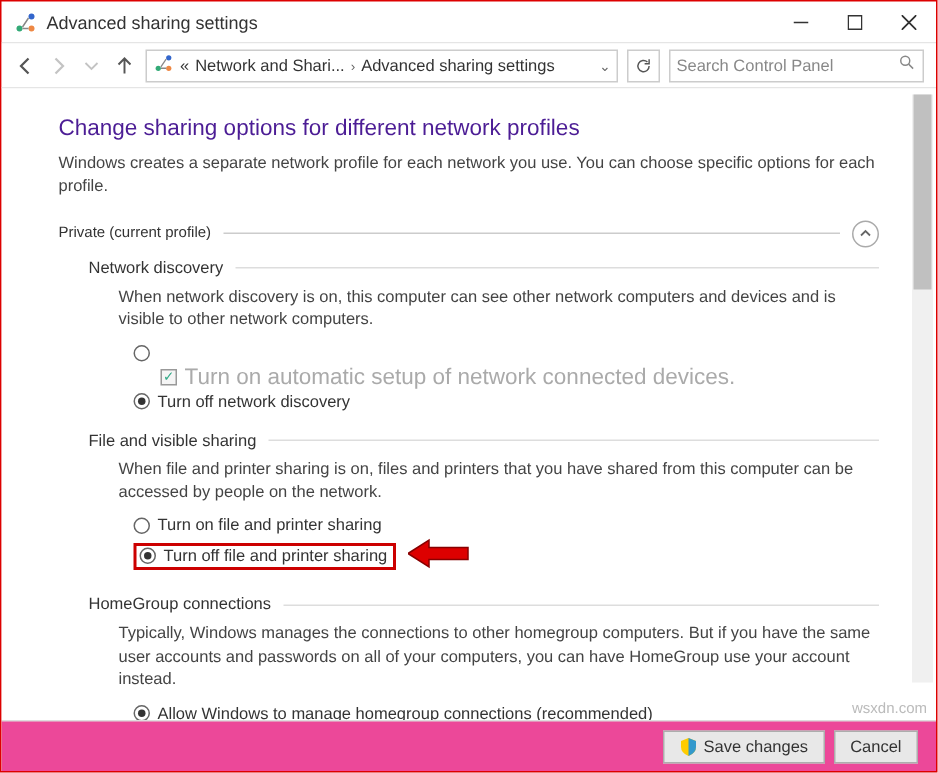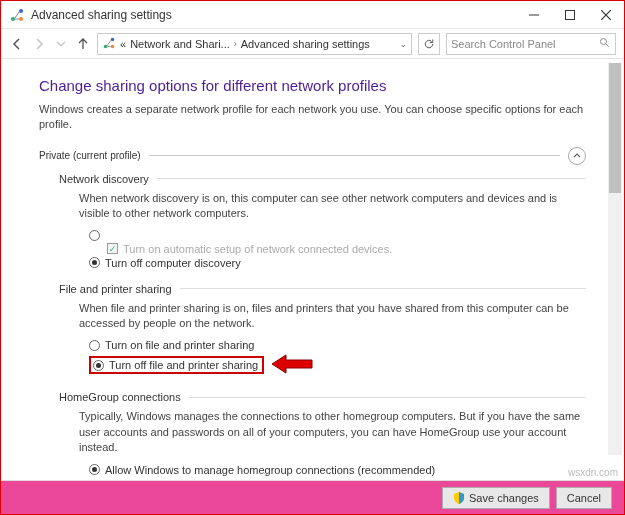--- a/index.html
+++ b/index.html
@@ -75,21 +75,21 @@
     .subsection { margin-left:20px; margin-top:8px; }
     .sub-head { display:flex; align-items:center; gap:8px; margin-bottom:6px; }
     .sub-head .label { font-size:11px; color:#333; }
     .sub-head .rule { flex:1; height:1px; background:#ddd; }
     .sub-desc { font-size:11px; color:#444; margin:4px 0 8px 20px; line-height:1.4; }
     .radio-group { margin-left:30px; }
     .radio-line { display:flex; align-items:center; gap:5px; font-size:11px; margin:2px 0; }
     .radio { width:11px; height:11px; border:1px solid #666; border-radius:50%; display:flex; align-items:center; justify-content:center; flex-shrink:0; }
     .radio.sel::after { content:''; width:5px; height:5px; background:#333; border-radius:50%; }
     .check { width:11px; height:11px; border:1px solid #999; background:#f5f5f5; display:flex; align-items:center; justify-content:center; flex-shrink:0; font-size:9px; color:#3a8; }
-    .check-label { color:#aaa; font-size:11px;text-align:right; }
+    .check-label { color:#aaa; font-size:15px;text-align:right; }
     .indent2 { margin-left:18px; }
     .highlight-box { border:2px solid #c00; padding:1px 4px 1px 2px; display:inline-flex; align-items:center; gap:5px; }
     .footer {
       position:absolute; left:0; right:0; bottom:0; height:34px;
       background:#ec4899; border-top:1px solid #ddd;
       display:flex; align-items:center; justify-content:flex-end;
       padding-right:12px; gap:6px;
     }
     .btn {
       height:22px; padding:0 10px; font-size:11px;
@@ -207,28 +207,28 @@
       <div class="radio-group">
         <div class="radio-line">
           <span class="radio"></span>
         </div>
         <div class="radio-line indent2">
           <span class="check">✓</span>
           <span class="check-label">Turn on automatic setup of network connected devices.</span>
         </div>
         <div class="radio-line">
           <span class="radio sel"></span>
-          <span>Turn off computer discovery</span>
+          <span>Turn off network discovery</span>
         </div>
       </div>
     </div>
 
     <div class="subsection" style="margin-top:14px">
       <div class="sub-head">
-        <span class="label">File and printer sharing</span>
+        <span class="label">File and visible sharing</span>
         <div class="rule"></div>
       </div>
       <div class="sub-desc">When file and printer sharing is on, files and printers that you have shared from this computer can be accessed by people on the network.</div>
       <div class="radio-group" style="position:relative">
         <div class="radio-line">
           <span class="radio"></span>
           <span>Turn on file and printer sharing</span>
         </div>
         <div style="display:flex; align-items:center; gap:8px;">
           <span class="highlight-box">

